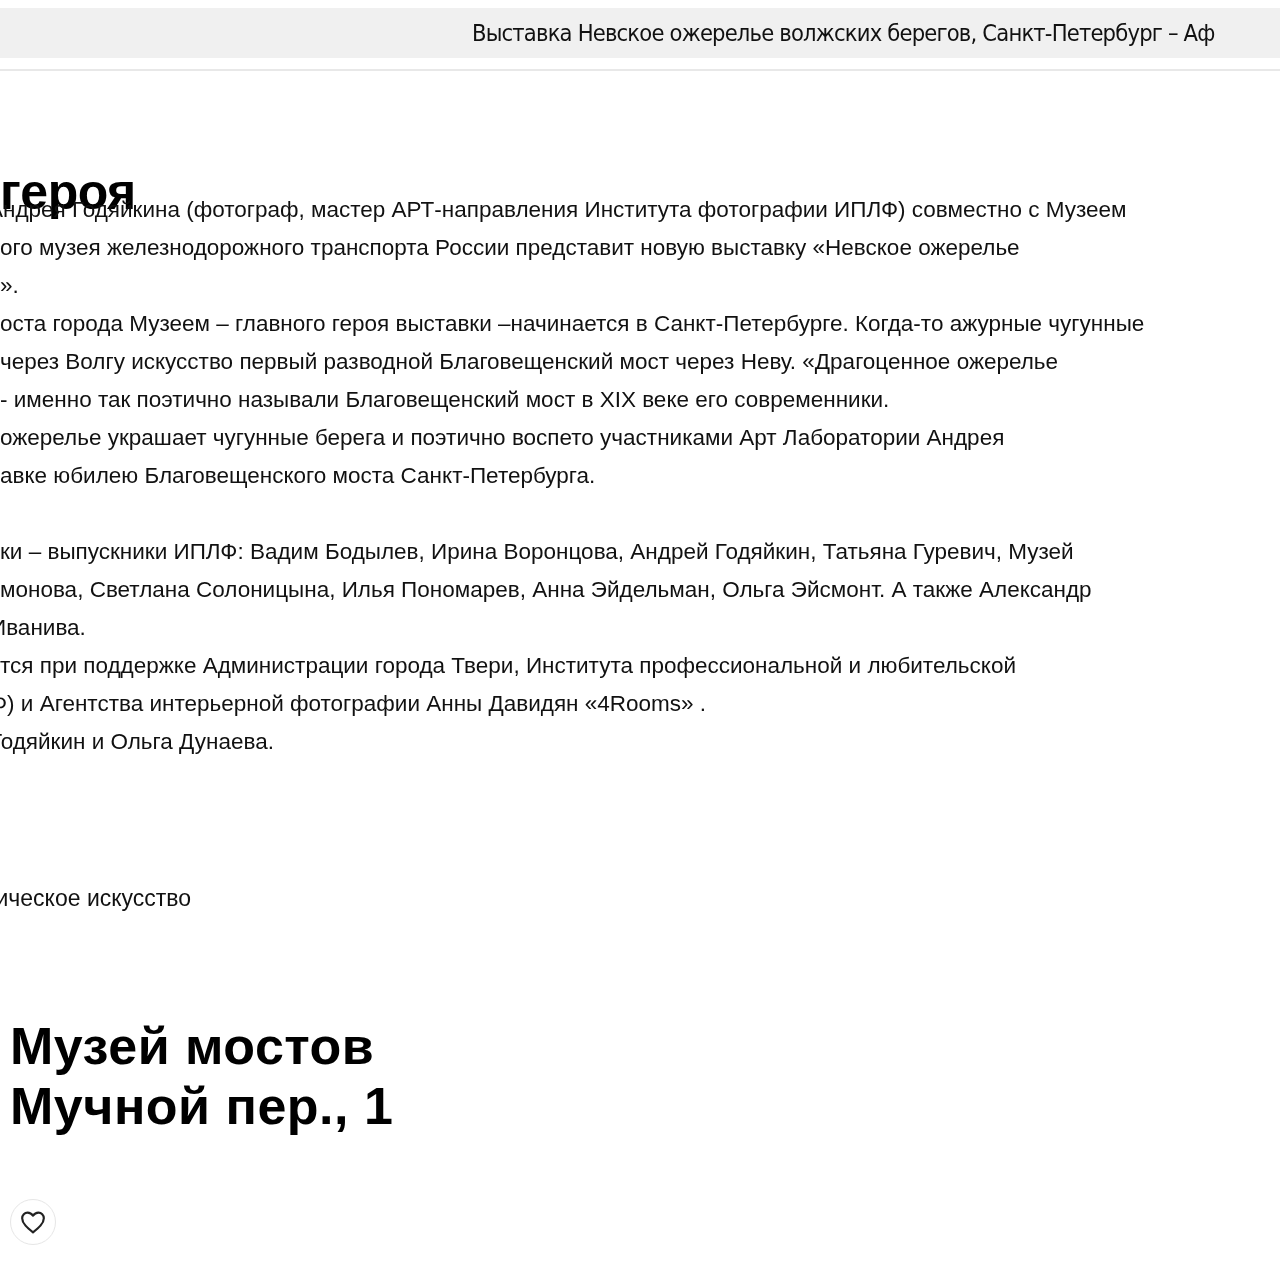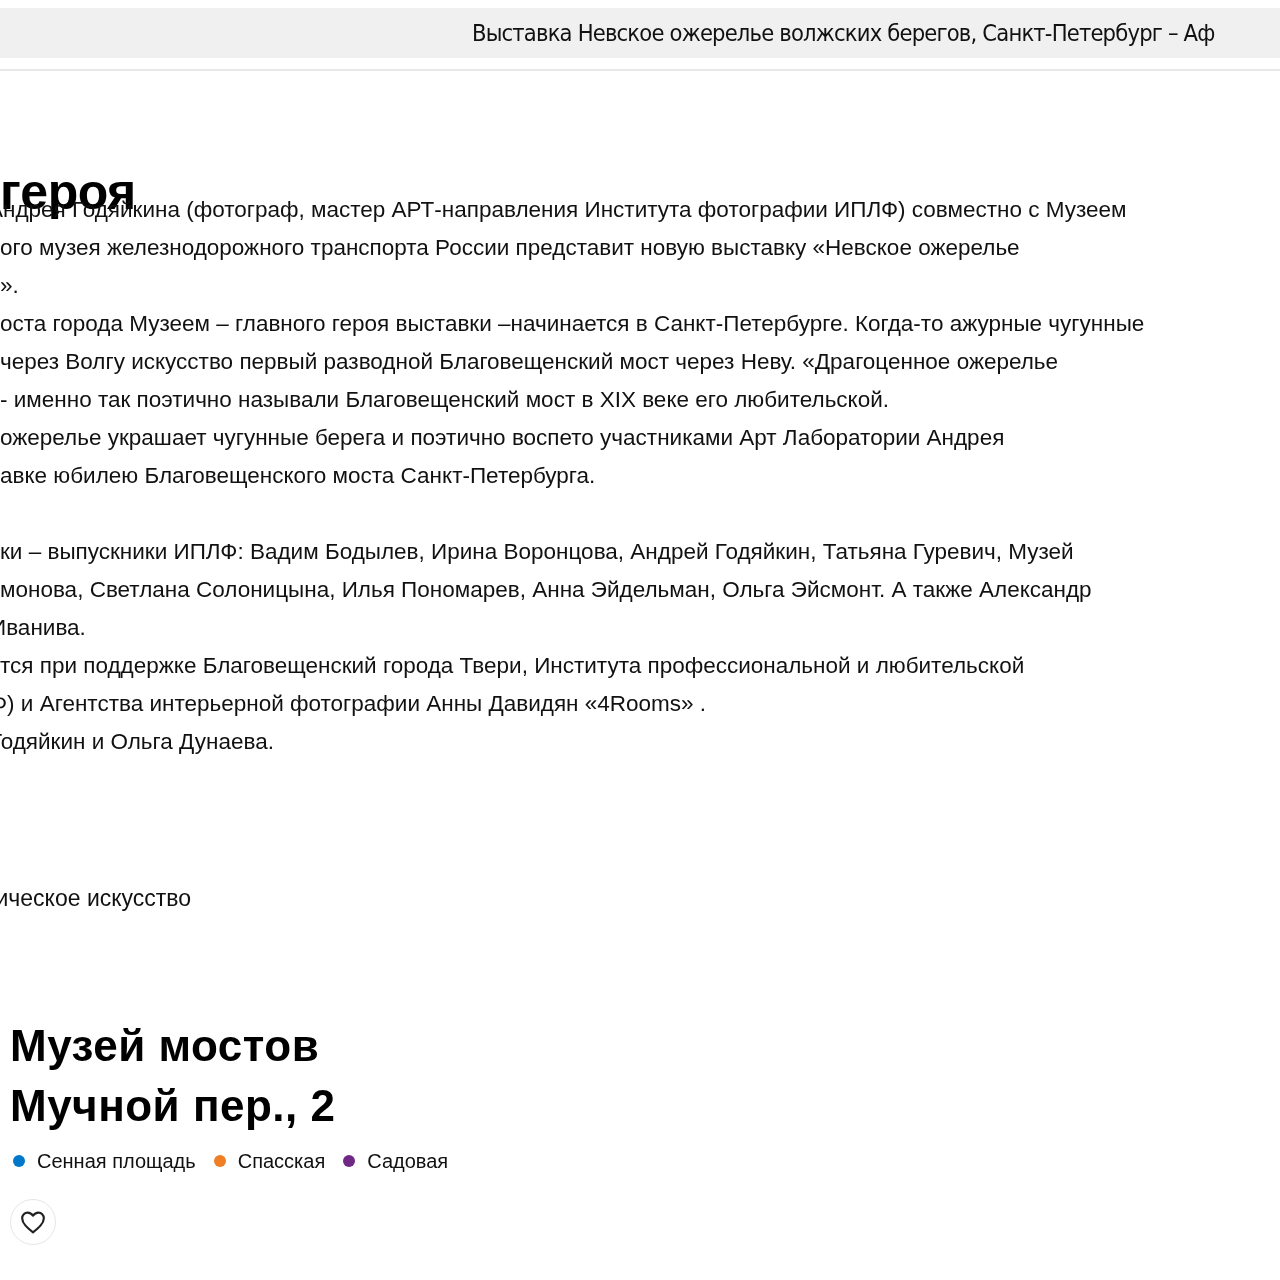--- a/index.html
+++ b/index.html
@@ -81,21 +81,21 @@
       line-height: 36px;
       white-space: nowrap;
       color: #111;
     }
     .venue {
       position: absolute;
       left: 10px;
       top: 1016px;
     }
     .venue-title {
-      font-size: 44px;
+      font-size: 52px;
       font-weight: 700;
       line-height: 60px;
       letter-spacing: 0.5px;
       white-space: nowrap;
     }
     .metro-list {
       display: flex;
       align-items: center;
       gap: 0;
       margin-top: 12px;
@@ -146,53 +146,39 @@
   <h2 class="section-heading">
     <span style="display:inline-block;width:120px;"></span><span>героя</span>
   </h2>
 
   <div class="description">
     <span class="line"><span>Андрея Годяйкина (фотограф, мастер АРТ-направления Института фотографии ИПЛФ) совместно с Музеем</span></span>
     <span class="line" style="margin-left:12px"><span>ого музея железнодорожного транспорта России представит новую выставку «Невское ожерелье</span></span>
     <span class="line" style="margin-left:12px"><span>».</span></span>
     <span class="line" style="margin-left:12px"><span>оста города Музеем – главного героя выставки –начинается в Санкт-Петербурге. Когда-то ажурные чугунные</span></span>
     <span class="line" style="margin-left:12px"><span> через Волгу искусство первый разводной Благовещенский мост через Неву. «Драгоценное ожерелье</span></span>
-    <span class="line" style="margin-left:12px"><span>- именно так поэтично называли Благовещенский мост в XIX веке его любительской.</span></span>
+    <span class="line" style="margin-left:12px"><span>- именно так поэтично называли Благовещенский мост в XIX веке его современники.</span></span>
     <span class="line" style="margin-left:12px"><span> ожерелье украшает чугунные берега и поэтично воспето участниками Арт Лаборатории Андрея</span></span>
     <span class="line" style="margin-left:12px"><span>авке юбилею Благовещенского моста Санкт-Петербурга.</span></span>
     <span class="line"><span></span></span>
     <span class="line" style="margin-left:12px"><span>ки – выпускники ИПЛФ: Вадим Бодылев, Ирина Воронцова, Андрей Годяйкин, Татьяна Гуревич, Музей</span></span>
     <span class="line" style="margin-left:12px"><span>монова, Светлана Солоницына, Илья Пономарев, Анна Эйдельман, Ольга Эйсмонт. А также Александр</span></span>
     <span class="line" style="margin-left:2px"><span>Иванива.</span></span>
-    <span class="line" style="margin-left:12px"><span>тся при поддержке Благовещенский города Твери, Института профессиональной и любительской</span></span>
+    <span class="line" style="margin-left:12px"><span>тся при поддержке Администрации города Твери, Института профессиональной и любительской</span></span>
     <span class="line" style="margin-left:2px"><span>Ф) и Агентства интерьерной фотографии Анны Давидян «4Rooms» .</span></span>
     <span class="line" style="margin-left:2px"><span>Годяйкин и Ольга Дунаева.</span></span>
   </div>
 
   <div class="genre">
     <span>сическое искусство</span>
   </div>
 
   <div class="venue">
     <div class="venue-title">Музей мостов</div>
-    <div class="venue-title">Мучной пер., 2</div>
-    <div class="metro-list">
-      <div class="metro-item">
-        <span class="metro-dot" style="background:#0078c9"></span>
-        <span>Сенная площадь</span>
-      </div>
-      <div class="metro-item">
-        <span class="metro-dot" style="background:#ef7e24"></span>
-        <span>Спасская</span>
-      </div>
-      <div class="metro-item">
-        <span class="metro-dot" style="background:#702785"></span>
-        <span>Садовая</span>
-      </div>
-    </div>
+    <div class="venue-title">Мучной пер., 1</div>
   </div>
 
   <div class="fav-button">
     <svg width="26" height="24" viewBox="0 0 24 22">
       <path d="M12 20.5 C 7 16.5, 2 12.5, 2 7.5 C 2 4.5, 4.3 2.3, 7 2.3 C 9 2.3, 10.8 3.4, 12 5.2 C 13.2 3.4, 15 2.3, 17 2.3 C 19.7 2.3, 22 4.5, 22 7.5 C 22 12.5, 17 16.5, 12 20.5 Z" fill="none" stroke="#222" stroke-width="2" stroke-linejoin="round"></path>
     </svg>
   </div>
 
 </div>
 

